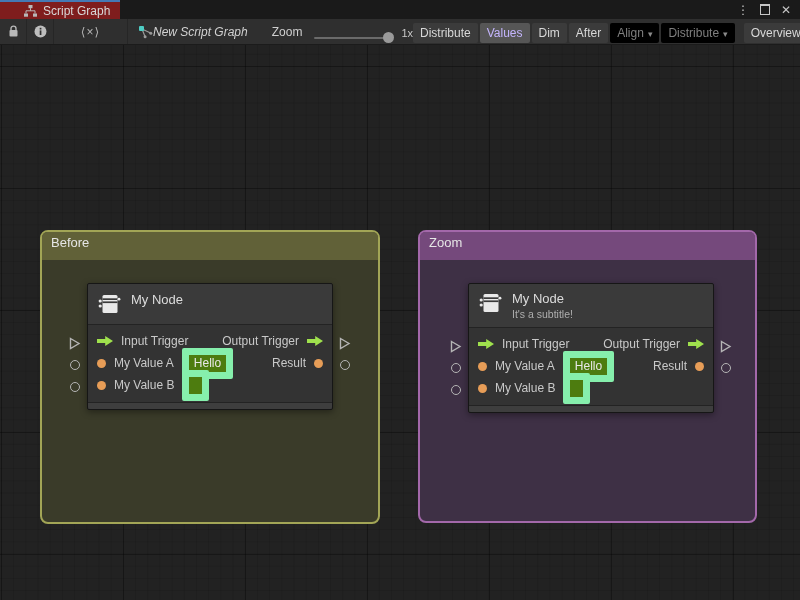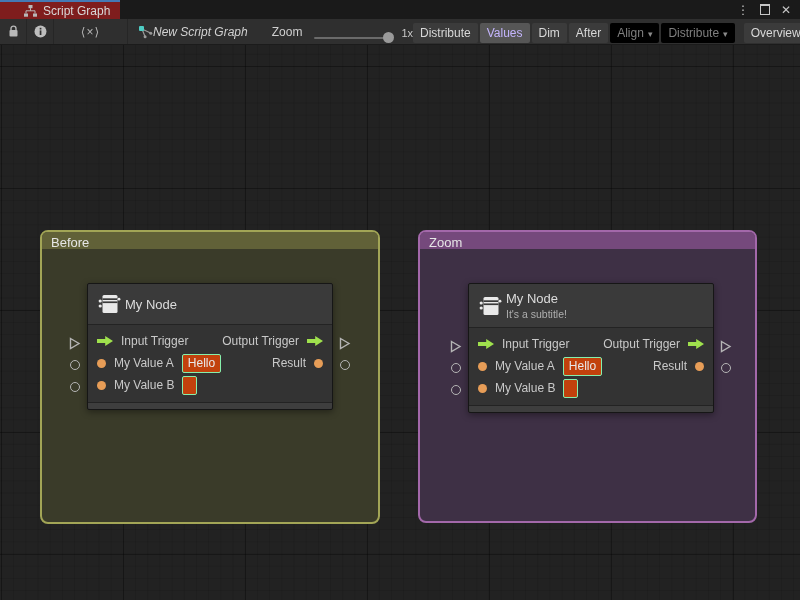--- a/index.html
+++ b/index.html
@@ -40,43 +40,43 @@
     background-image:
       linear-gradient(to right, rgba(0,0,0,0.30) 1px, transparent 1px),
       linear-gradient(to bottom, rgba(0,0,0,0.30) 1px, transparent 1px),
       linear-gradient(to right, rgba(0,0,0,0.10) 1px, transparent 1px),
       linear-gradient(to bottom, rgba(0,0,0,0.10) 1px, transparent 1px);
     background-size:122px 122px,122px 122px,12.2px 12.2px,12.2px 12.2px;
     background-position:1px 0,0 21px,1px 0,0 8.8px;}
 
   
   .group{position:absolute;border-radius:8px;border:2px solid;box-sizing:border-box;}
-  .group-title{height:17px;line-height:21px;padding-left:9px;font-size:13px;color:#e6e6e6;
+  .group-title{height:28px;line-height:21px;padding-left:9px;font-size:13px;color:#e6e6e6;
                border-radius:5px 5px 0 0;}
   .group-before{left:40px;top:185px;width:340px;height:294px;border-color:#a2a556;background:#3a3b29;}
   .group-before .group-title{background:#616138;}
   .group-after{left:418px;top:185px;width:339px;height:293px;border-color:#a368aa;background:#3e3045;}
   .group-after .group-title{background:#75497c;}
 
   
   .node{position:absolute;width:246px;background:#333333;border:1px solid #161616;border-radius:2px;
         box-shadow:0 2px 7px rgba(0,0,0,0.4);box-sizing:border-box;}
-  .node-header{display:flex;align-items:center;gap:3px;padding:8px 10px;background:#3a3a3a;
+  .node-header{display:flex;align-items:flex-start;gap:9px;padding:8px 10px;background:#3a3a3a;
                border-bottom:1px solid #232323;border-radius:2px 2px 0 0;}
   .node-after .node-header{padding:7px 10px;}
   .node-title{font-size:13px;color:#dcdcdc;}
   .node-subtitle{font-size:10.5px;color:#aeaeae;margin-top:2px;}
   .node-body{padding:5px 9px 2px;}
   .row{height:22px;display:flex;align-items:center;gap:8px;font-size:12px;color:#c9c9c9;}
   .rright{margin-left:auto;display:flex;align-items:center;gap:8px;}
   .node-footer{height:6px;background:#3e3e3e;border-top:1px solid #232323;margin-top:4px;
                border-radius:0 0 2px 2px;}
   .flow{color:#9fe14d;display:flex;align-items:center;}
   .dot{width:9px;height:9px;border-radius:50%;background:#e79d57;flex:none;}
-  .valuebox{background:#c2410c;border:1px solid #86efac;border-radius:2px;color:#e8e8e8;
+  .valuebox{background:#4d7c0f;border:7px solid #86efac;border-radius:2px;color:#e8e8e8;
             font-size:12px;padding:0 5px;height:17px;line-height:17px;}
   .valuebox.empty{width:9px;padding:0 2px;}
 
   
   .oport{position:absolute;}
   .ocirc{width:8px;height:8px;border:1.5px solid #b5b5b5;border-radius:50%;}
   .otri{display:flex;}
 </style>
 </head>
 <body>

